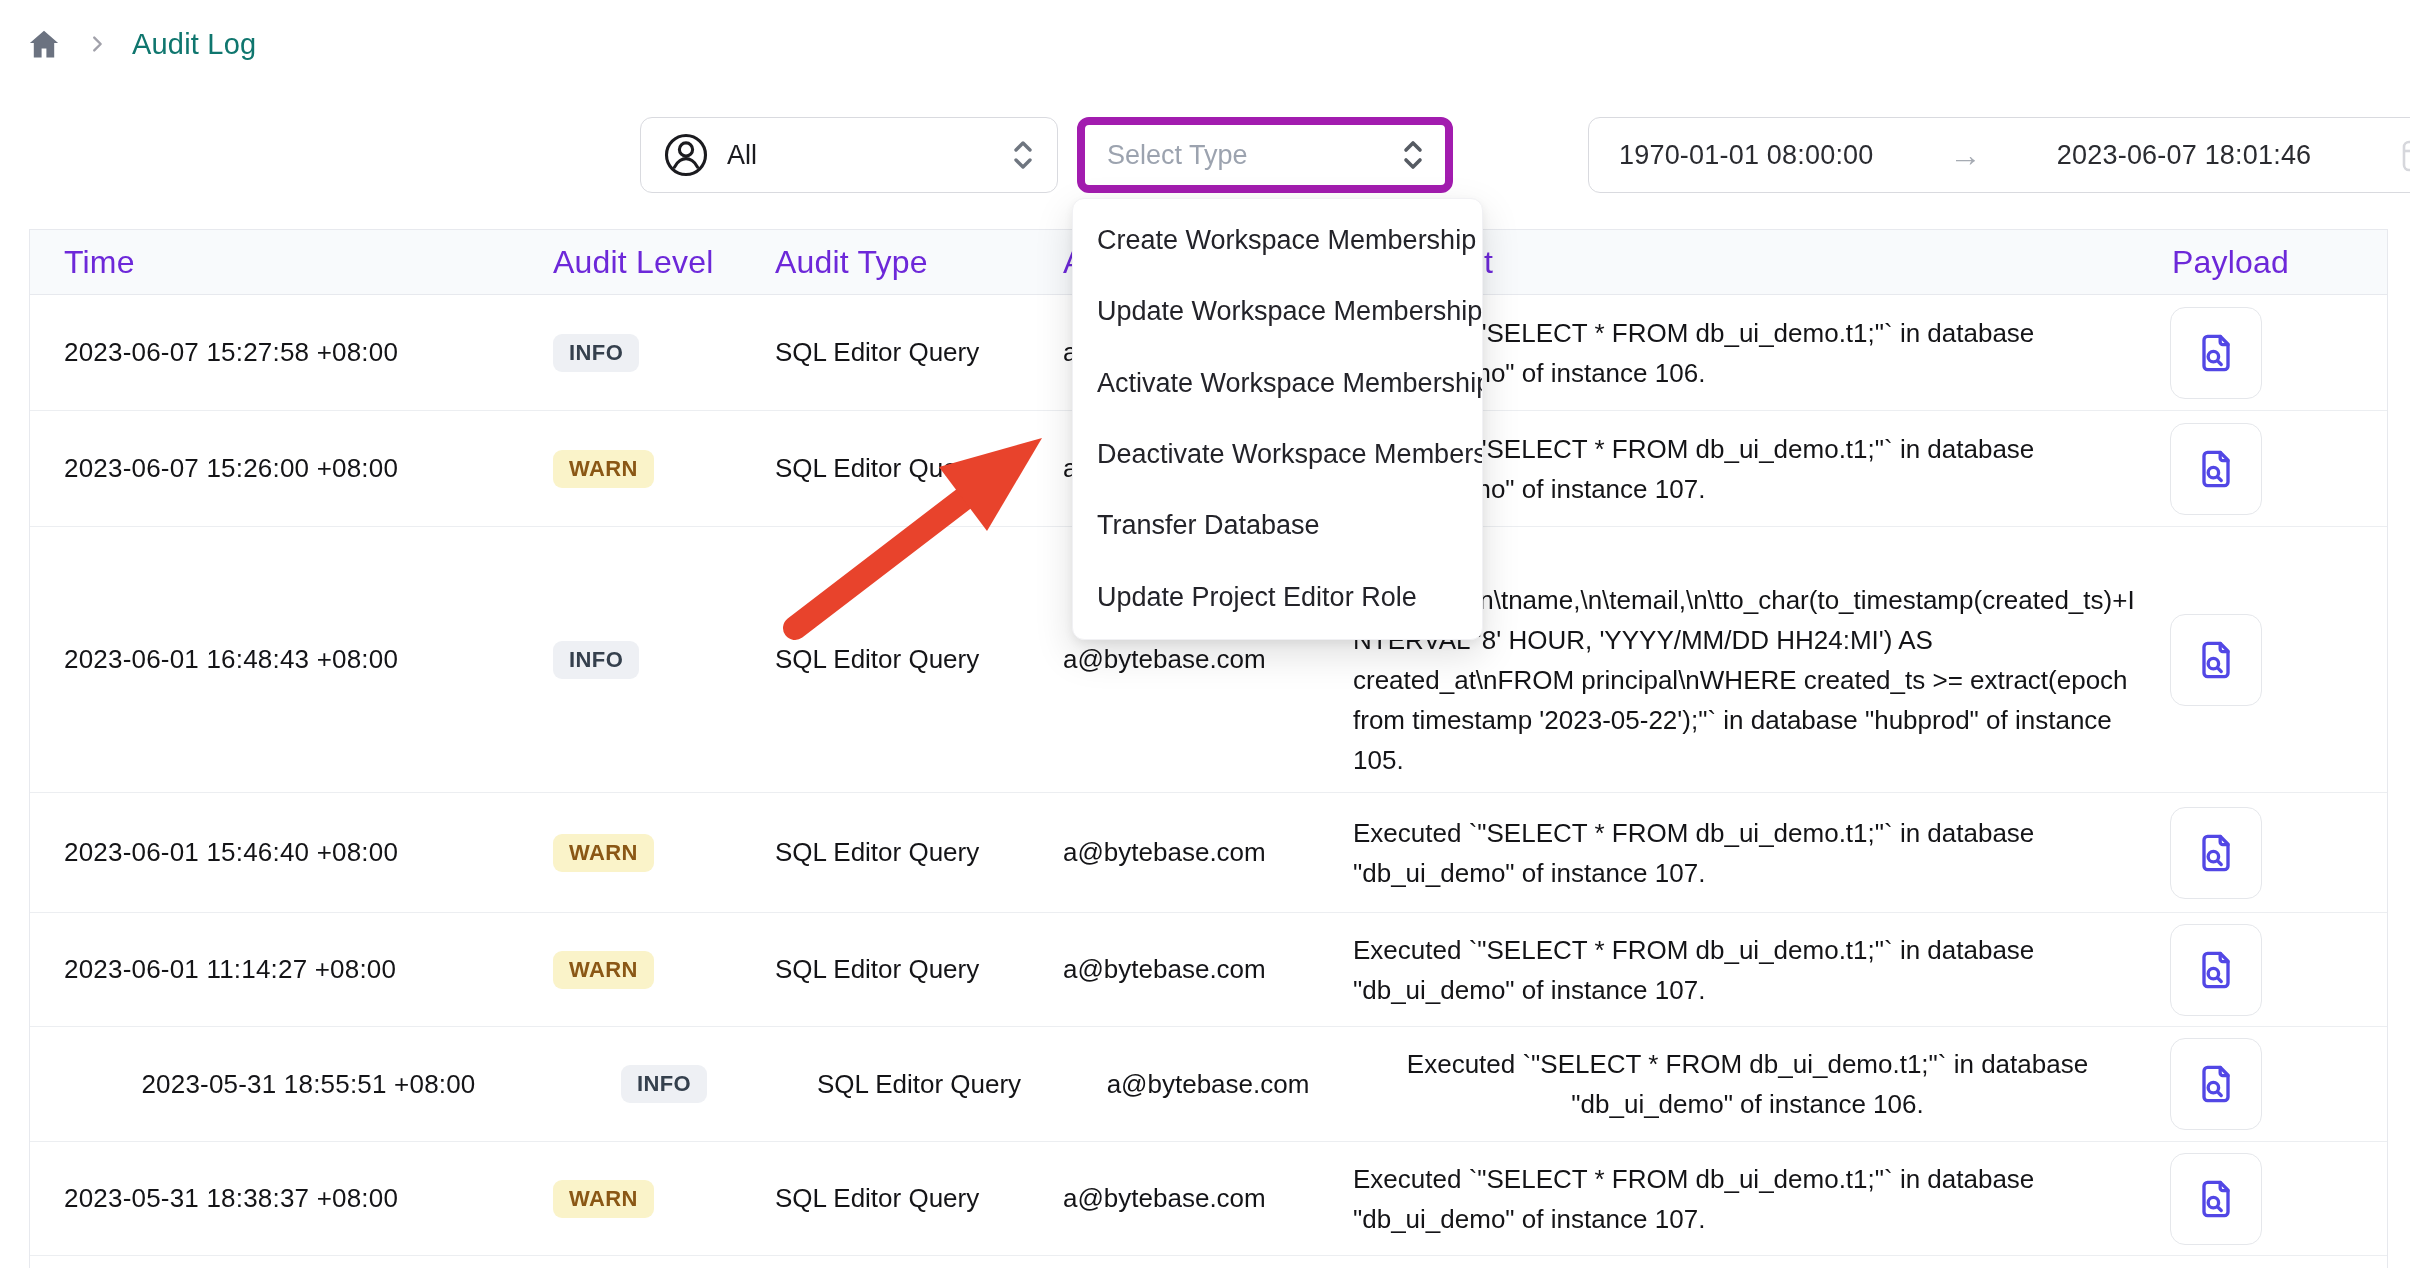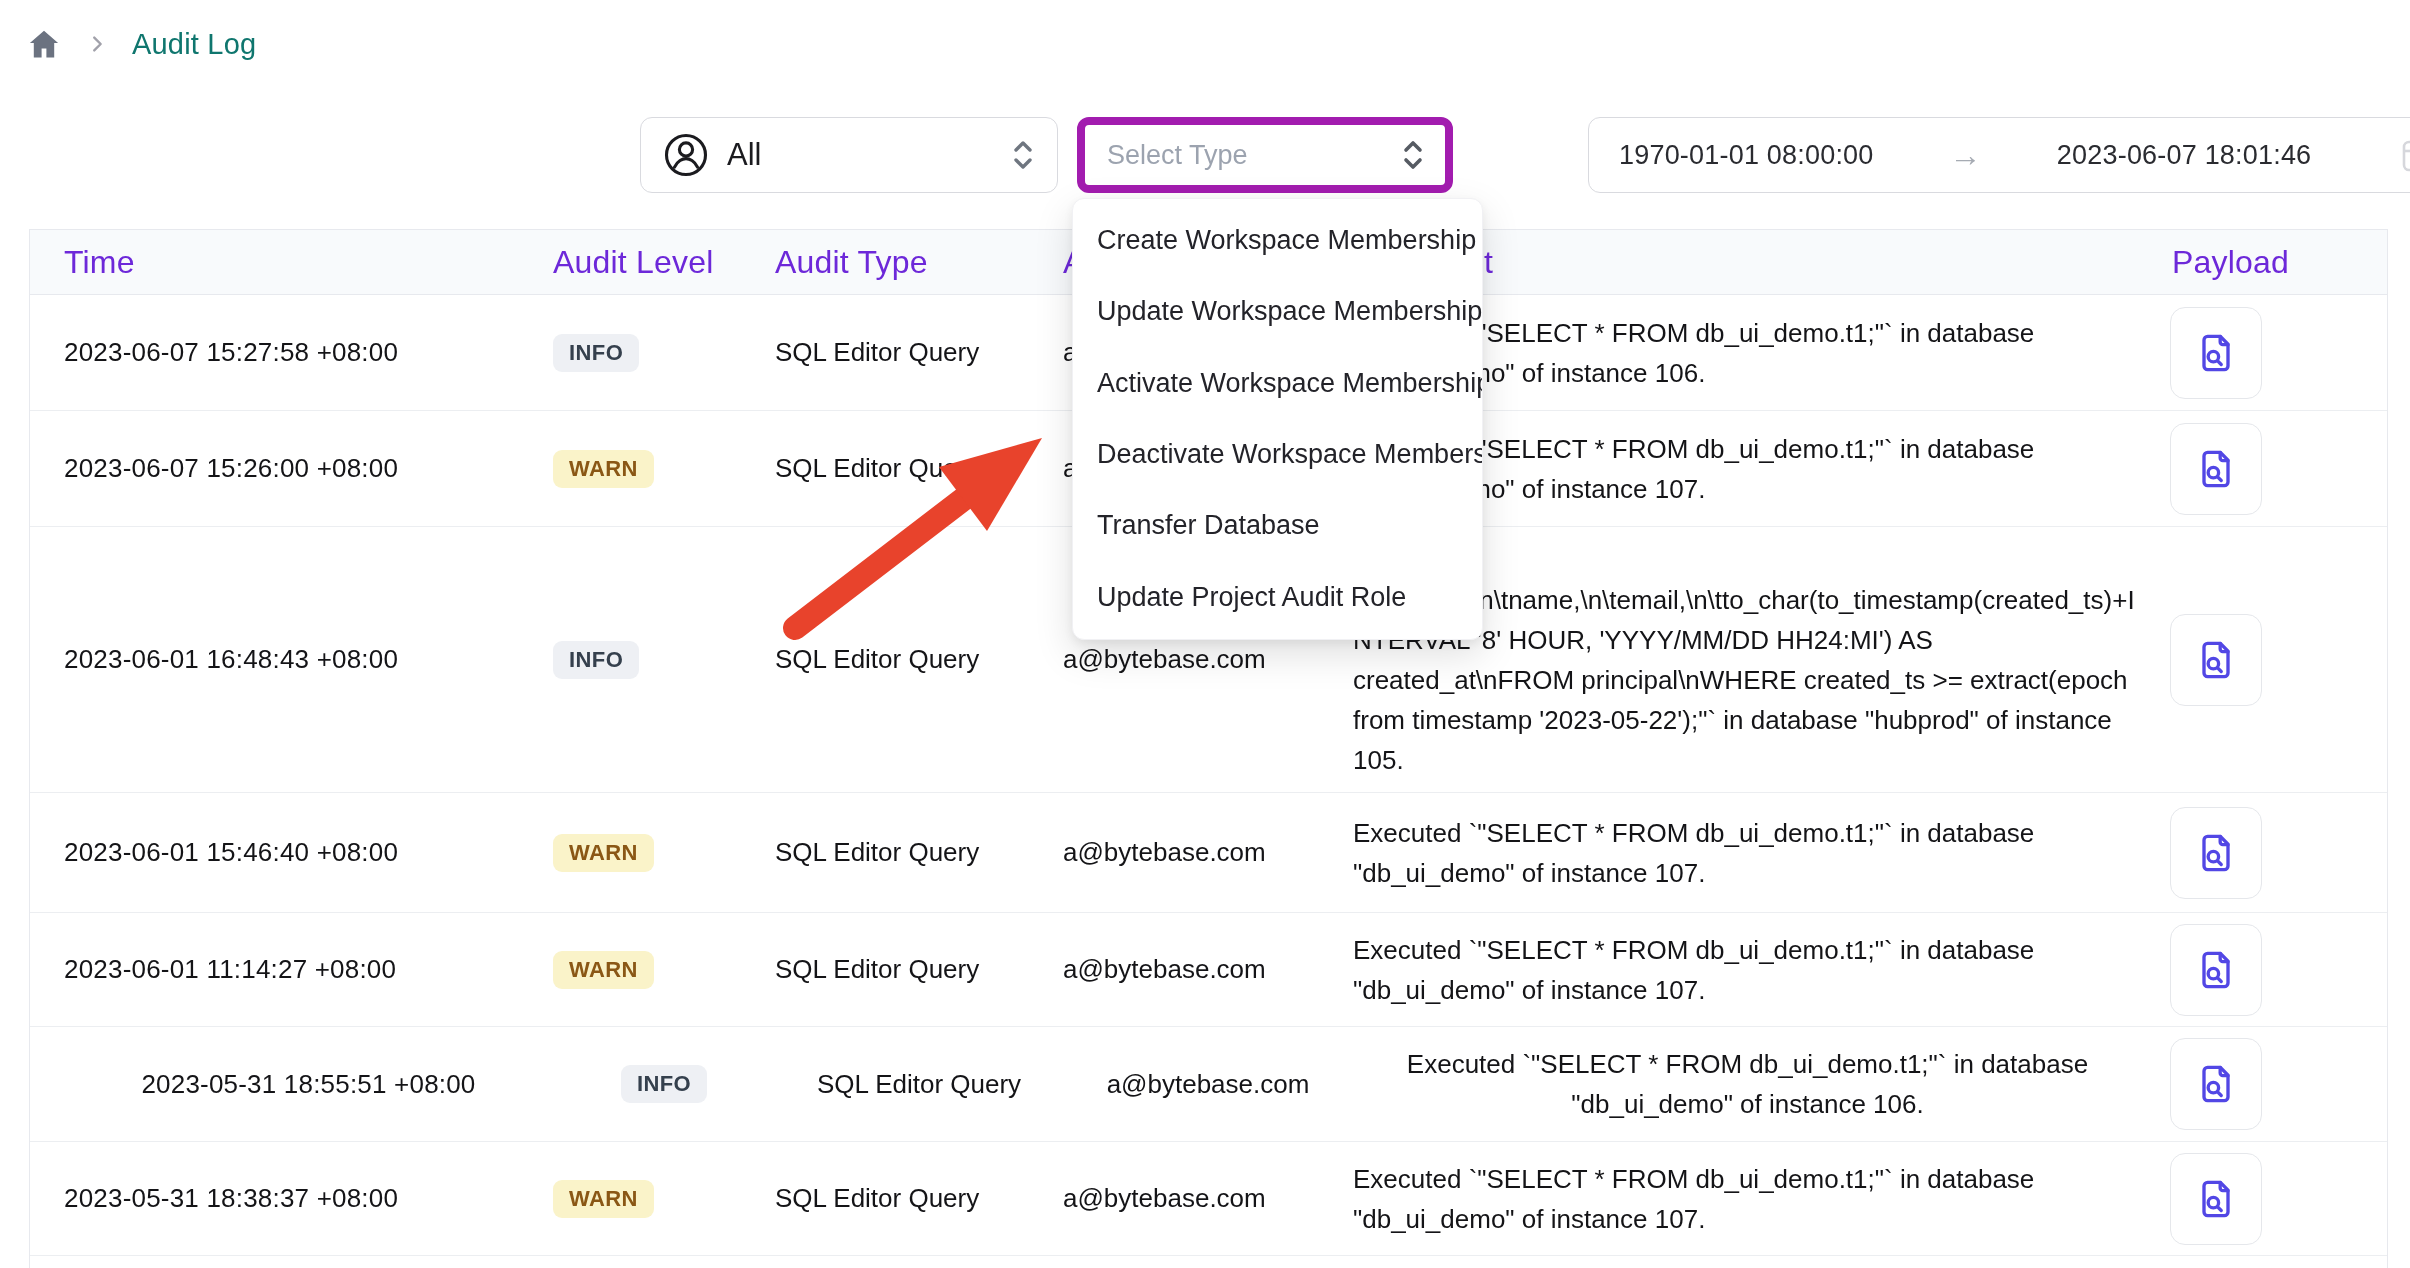--- a/index.html
+++ b/index.html
@@ -7,21 +7,21 @@
               font-family:"Liberation Sans", sans-serif; color:#18181b; }
 
   
   .breadcrumb { position:absolute; left:26px; top:26px; display:flex; align-items:center; gap:24px; }
   .crumb-title { font-size:29px; font-weight:500; color:#0f766e; letter-spacing:.2px; }
 
   
   .control { position:absolute; top:117px; height:76px; background:#fff; border:1px solid #d9dadf;
              border-radius:12px; display:flex; align-items:center; }
   .all-select { left:640px; width:418px; padding:0 20px 0 22px; }
-  .all-label { font-size:31px; margin-left:18px; flex:1; color:#1b1b1f; }
+  .all-label { font-size:27px; margin-left:18px; flex:1; color:#1b1b1f; }
   .type-select { left:1077px; width:376px; border:8px solid #a21caf; padding:0 18px 0 22px; }
   .type-placeholder { font-size:27px; color:#9ca3af; flex:1; }
   .date-range { left:1588px; width:868px; padding:0 22px 0 30px; justify-content:space-between; }
   .date-text { font-size:27px; color:#2a2b30; letter-spacing:.2px; }
   .range-arrow { font-size:32px; color:#a6abb3; padding:0 10px; }
 
   
   .menu { position:absolute; left:1072px; top:198px; width:411px; height:442px; background:#fff;
           border:1px solid #f1f1f4; border-radius:12px; z-index:30; padding:6px 0;
           box-shadow:0 14px 38px rgba(0,0,0,.13), 0 4px 10px rgba(0,0,0,.06);
@@ -249,19 +249,19 @@
 
   <div class="tgrid trow" style="min-height:40px;"></div>
 </div>
 
 <div class="menu">
   <div class="menu-item">Create Workspace Membership</div>
   <div class="menu-item">Update Workspace Membership</div>
   <div class="menu-item">Activate Workspace Membership</div>
   <div class="menu-item">Deactivate Workspace Membership</div>
   <div class="menu-item">Transfer Database</div>
-  <div class="menu-item">Update Project Audit Role</div>
+  <div class="menu-item">Update Project Editor Role</div>
 </div>
 
 <svg class="arrow-overlay" width="320" height="260" viewBox="0 0 320 260">
   <line x1="35" y1="223" x2="210" y2="89" stroke="#e8432c" stroke-width="24" stroke-linecap="round"></line>
   <polygon points="282,33 227,126 179,62" fill="#e8432c"></polygon>
 </svg>
 
 </body></html>

